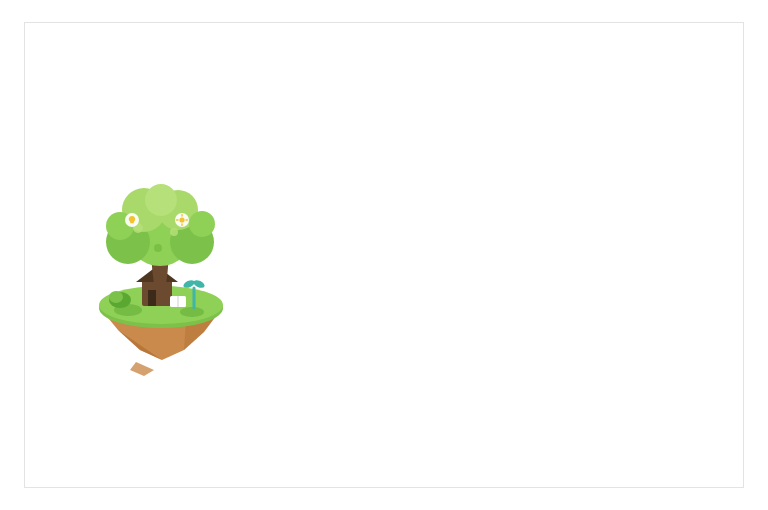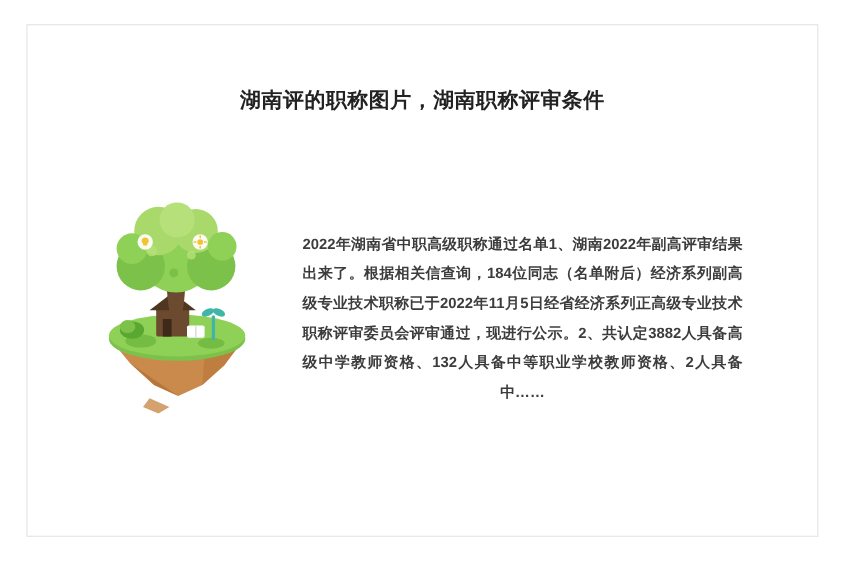--- a/index.html
+++ b/index.html
@@ -66,21 +66,20 @@
     text-align: justify;
     text-align-last: center;
   }
 </style>
 </head>
 <body>
 
 <div class="page">
   <div class="frame"></div>
 
-  <div class="title">湖南评的职称图片，湖南职称评审条件</div>
 
   <div class="content">
 
     <div class="illustration">
       <svg width="190" height="200" viewBox="0 0 190 200" xmlns="http://www.w3.org/2000/svg">
 
         <path d="M34 128 L156 128 L138 152 L118 170 L96 180 L74 170 L52 150 Z" fill="#c98a4b"></path>
         <path d="M52 150 L96 180 L74 170 Z" fill="#a9662f" opacity="0.55"></path>
         <path d="M118 170 L138 152 L156 128 L120 140 Z" fill="#a9662f" opacity="0.35"></path>
 
@@ -129,15 +128,14 @@
         <ellipse cx="123" cy="104" rx="6" ry="3.2" fill="#3fb6a8" transform="rotate(-25 123 104)"></ellipse>
         <ellipse cx="133" cy="104" rx="6" ry="3.2" fill="#3fb6a8" transform="rotate(25 133 104)"></ellipse>
 
         <ellipse cx="54" cy="120" rx="11" ry="8" fill="#5aa832"></ellipse>
         <ellipse cx="50" cy="117" rx="7" ry="6" fill="#7cc24a"></ellipse>
 
         <path d="M70 182 L88 190 L78 196 L64 190 Z" fill="#c98a4b" opacity="0.8"></path>
       </svg>
     </div>
 
-    <div class="body-text">2022年湖南省中职高级职称通过名单1、湖南2022年副高评审结果出来了。根据相关信查询，184位同志（名单附后）经济系列副高级专业技术职称已于2022年11月5日经省经济系列正高级专业技术职称评审委员会评审通过，现进行公示。2、共认定3882人具备高级中学教师资格、132人具备中等职业学校教师资格、2人具备中……</div>
   </div>
 </div>
 
 </body></html>

